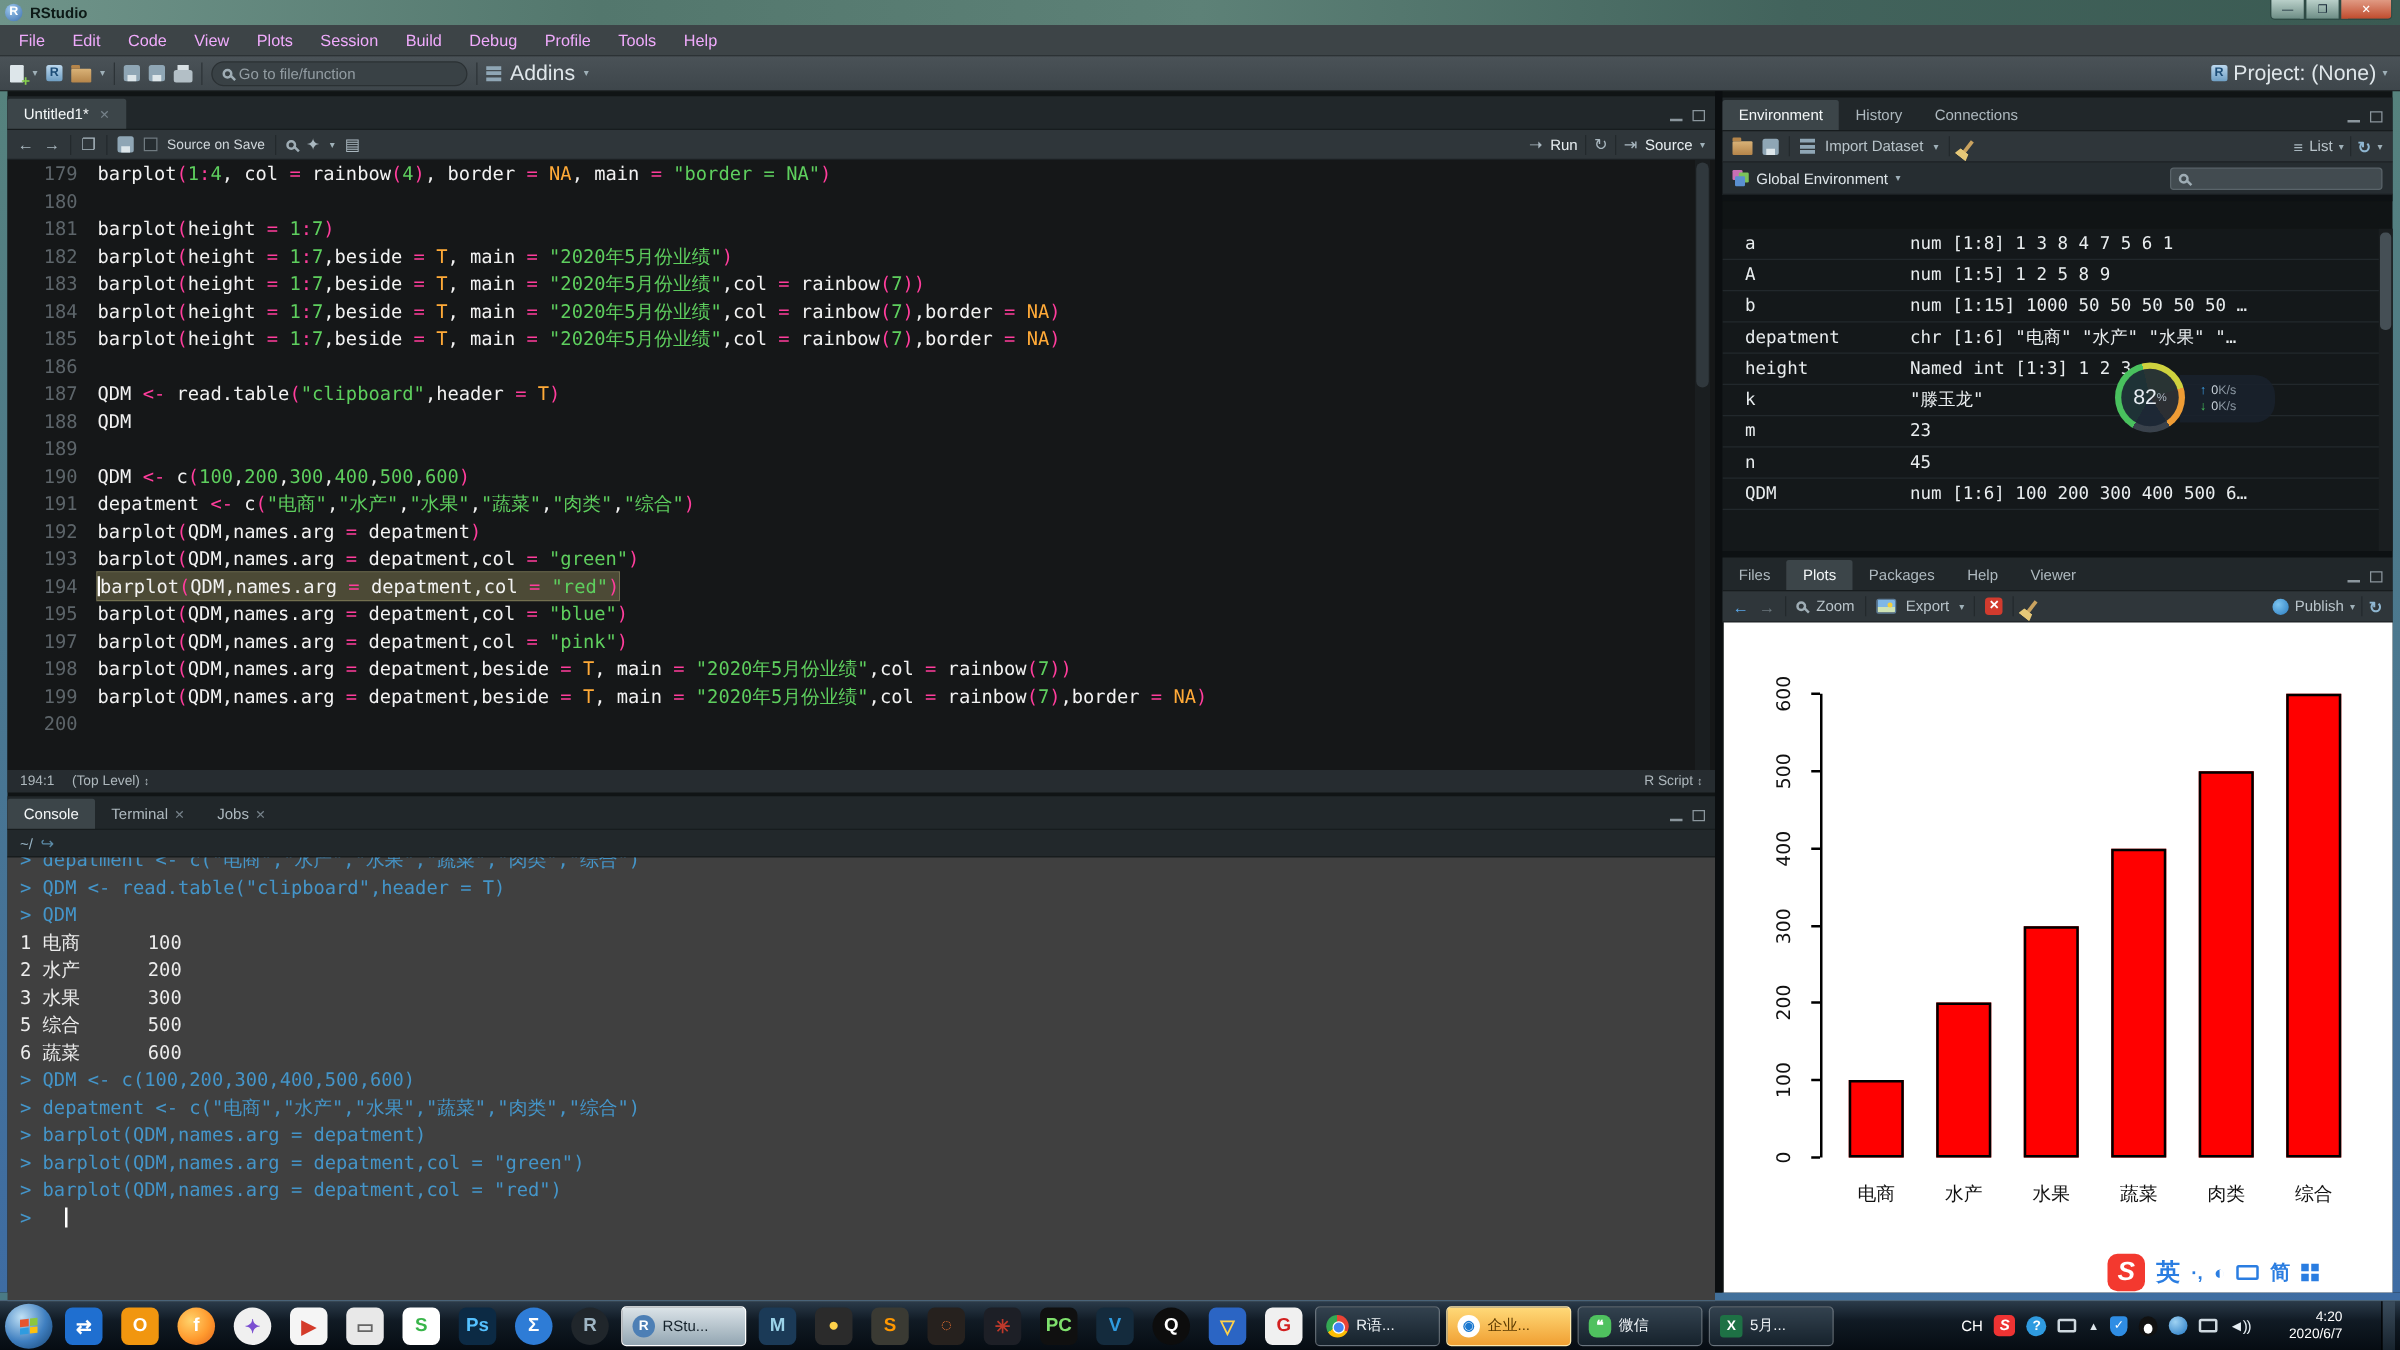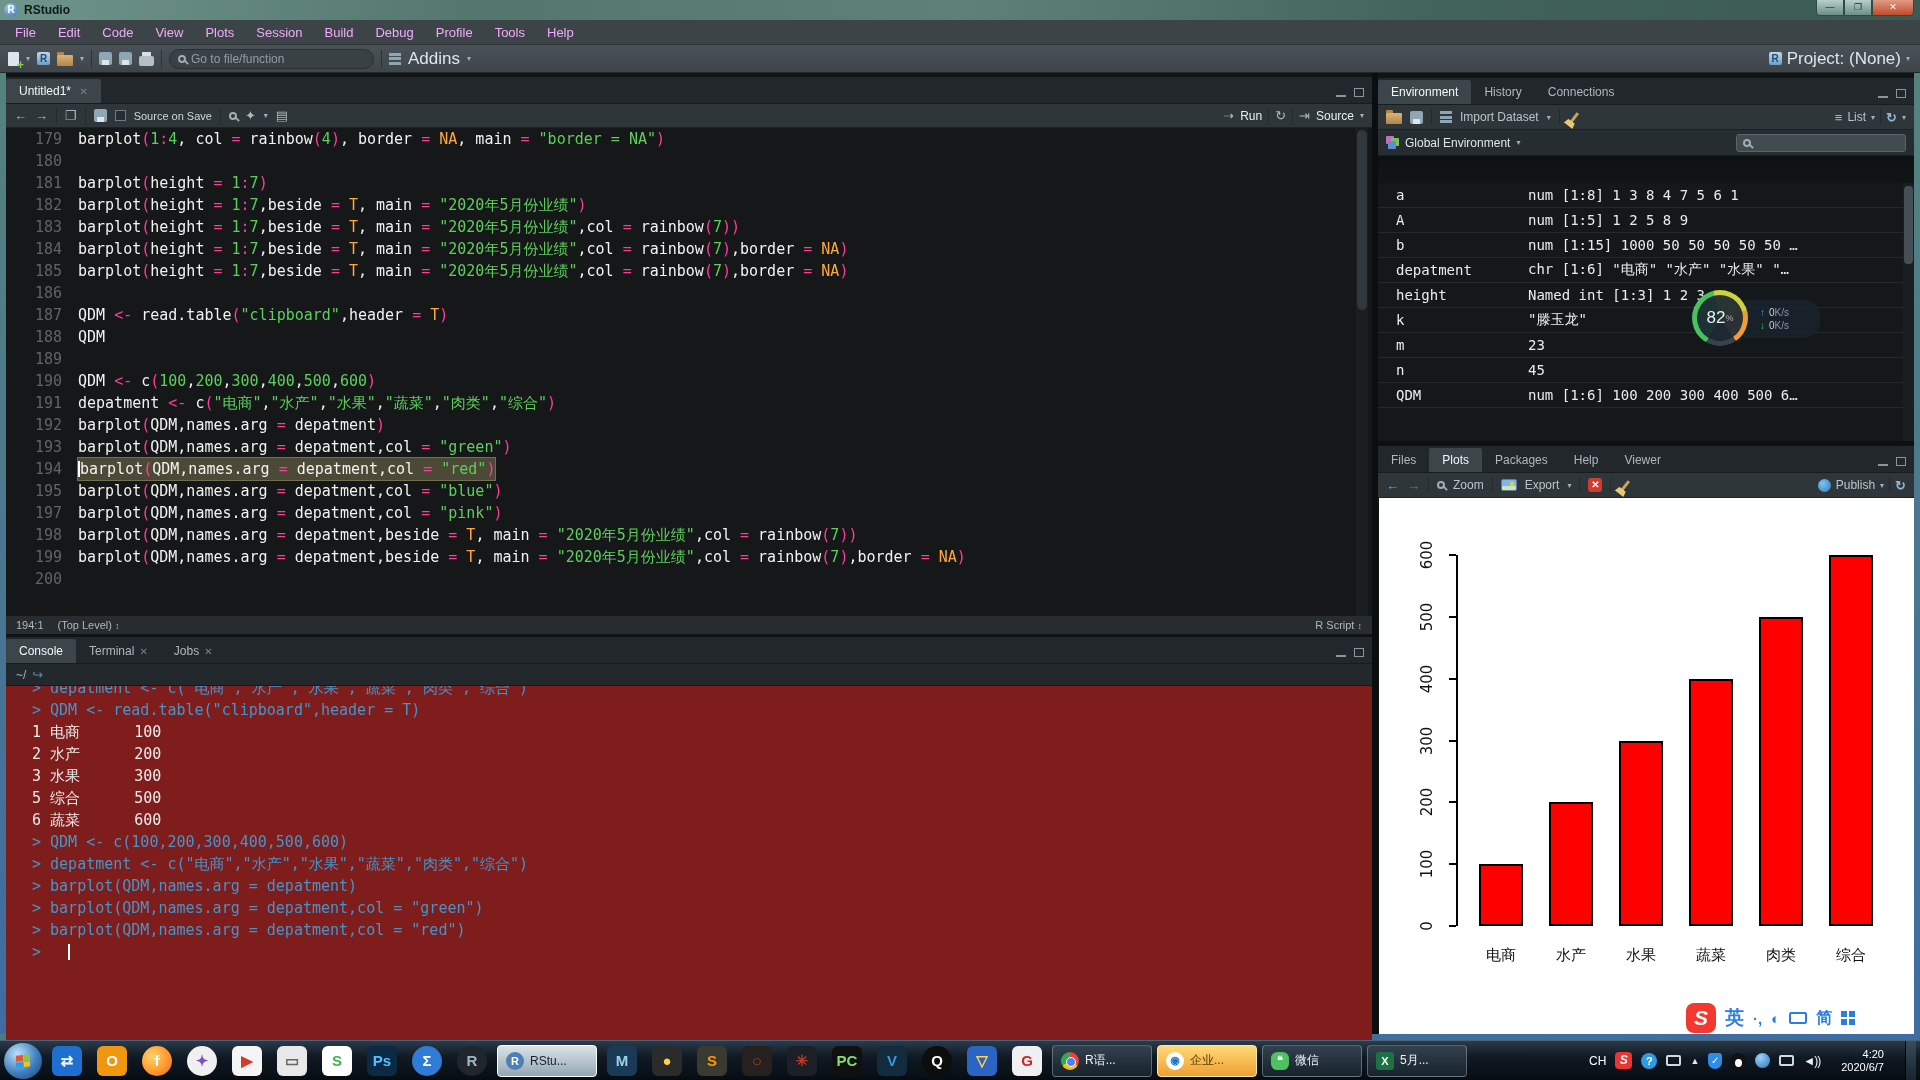--- a/index.html
+++ b/index.html
@@ -72,21 +72,21 @@
   .tk-w{color:#f2f2f2}.tk-p{color:#ff3d9c}.tk-g{color:#5ecf5e}.tk-o{color:#ffaa38}
   .caret{display:inline-block;width:2px;height:16px;background:#fff;vertical-align:-3px}
   #src-scroll{left:1356px;top:128px;width:12px;height:488px;background:#1a1e20}
   #src-thumb{left:1357px;top:130px;width:10px;height:180px;background:#30383d;border-radius:5px}
   #src-status{left:6px;top:616px;width:1366px;height:18px;background:#262c30;display:flex;align-items:center;gap:14px;padding:0 10px;font-size:11px;color:#aeb8bd}
   #src-status .right{margin-left:auto}
 
   
   #con-tabstrip{left:6px;top:637px;width:1366px;height:27px}
   #con-path{left:6px;top:664px;width:1366px;height:22px;background:#22282b;border-bottom:1px solid #14181a;display:flex;align-items:center;gap:6px;padding:0 10px;color:#9ab6c7;font-size:12px}
-  #console-area{left:6px;top:686px;width:1366px;height:384px;background:#7f1d1d;overflow:hidden;padding-left:26px}
+  #console-area{left:6px;top:686px;width:1366px;height:384px;background:#404040;overflow:hidden;padding-left:10px}
   .cline{height:22px;white-space:pre;font:15px/22px "DejaVu Sans Mono",monospace}
   .cline.clip{margin-top:-9px}
   .cin{color:#4495c9}.cout{color:#ececec}
 
   
   #split-v{left:1372px;top:73px;width:6px;height:961px;background:#0b0e10}
   #env-tabstrip{left:1378px;top:78px;width:536px;height:27px}
   #env-toolbar{left:1378px;top:105px;width:536px;height:25px}
   #env-scope{left:1378px;top:130px;width:536px;height:26px;background:#262d31;border-bottom:1px solid #1a1f22;display:flex;align-items:center;gap:6px;padding:0 8px;color:#dfe6ea;font-size:12px}
   .cube{width:13px;height:13px;position:relative}
@@ -142,21 +142,21 @@
   .tray-txt{font-size:12px;color:#fff}
   .tray-s{width:17px;height:17px;border-radius:4px;background:#e33;color:#fff;font-size:12px;font-weight:bold;font-style:italic;text-align:center;line-height:17px}
   .tray-q{width:16px;height:16px;border-radius:50%;background:#2f9be0;color:#fff;font-size:11px;font-weight:bold;text-align:center;line-height:16px}
   .tray-mon{width:15px;height:11px;border:2px solid #cfd9e0;border-radius:2px}
   .tray-up{font-size:9px;color:#dfe7ec}
   .tray-shield{width:14px;height:16px;background:#2f8de4;border-radius:3px 3px 7px 7px;color:#fff;font-size:10px;text-align:center;line-height:15px}
   .tray-pg{width:15px;height:16px;background:#111;border-radius:50% 50% 45% 45%;position:relative}
   .tray-pg::after{content:"";position:absolute;left:4px;top:6px;width:7px;height:8px;border-radius:50%;background:#fff}
   .tray-blue{width:15px;height:15px;border-radius:50%;background:radial-gradient(circle at 35% 30%,#9ed2f2,#2277c4)}
   .tray-spk{font-size:12px;color:#e8f0f5;letter-spacing:-1px}
-  #clock{text-align:right;font-size:11px;line-height:13px;color:#fff;margin:0 12px}
+  #clock{text-align:right;font-size:11px;line-height:13px;color:#fff;margin:0 22px}
   #show-desktop{width:11px;height:40px;border-left:1px solid #000;background:linear-gradient(#3a4c5c,#17222c)}
 
   
   #speed-meter{left:1692px;top:290px;width:56px;height:56px;border-radius:50%;background:conic-gradient(from 210deg,#49c15e 0 38%,#cfd23e 38% 62%,#ef9c35 62% 82%,rgba(88,100,116,.55) 82% 100%);display:flex;align-items:center;justify-content:center;z-index:40}
   #speed-inner{width:46px;height:46px;border-radius:50%;background:rgba(27,38,51,.92);color:#e8eef4;display:flex;align-items:center;justify-content:center;font-size:17px}
   #speed-inner .pct{font-size:9px;color:#aab6c2}
   #speed-pill{left:1744px;top:300px;width:76px;height:38px;background:rgba(25,33,44,.88);border-radius:0 16px 16px 0;z-index:39;display:flex;flex-direction:column;justify-content:center;gap:2px;padding-left:16px;font-size:10px;color:#c9d2da}
   #speed-pill .up b{color:#3fa9f5}#speed-pill .down b{color:#46c05a}
   #speed-pill b{font-style:normal;margin-right:4px}
 
@@ -308,20 +308,21 @@
       <span class="pc"></span>
     </span>
   </div>
   <div id="con-path" class="abs">
     <span>~/</span>
     <span style="color:#5b8aa6;font-size:13px">↪</span>
   </div>
   <div id="console-area" class="abs">
       <div class="cline cin clip">&gt; depatment &lt;- c("电商","水产","水果","蔬菜","肉类","综合")</div>
       <div class="cline cin">&gt; QDM &lt;- read.table("clipboard",header = T)</div>
+      <div class="cline cin">&gt; QDM</div>
       <div class="cline cout">1 电商      100</div>
       <div class="cline cout">2 水产      200</div>
       <div class="cline cout">3 水果      300</div>
       <div class="cline cout">5 综合      500</div>
       <div class="cline cout">6 蔬菜      600</div>
       <div class="cline cin">&gt; QDM &lt;- c(100,200,300,400,500,600)</div>
       <div class="cline cin">&gt; depatment &lt;- c("电商","水产","水果","蔬菜","肉类","综合")</div>
       <div class="cline cin">&gt; barplot(QDM,names.arg = depatment)</div>
       <div class="cline cin">&gt; barplot(QDM,names.arg = depatment,col = "green")</div>
       <div class="cline cin">&gt; barplot(QDM,names.arg = depatment,col = "red")</div>

